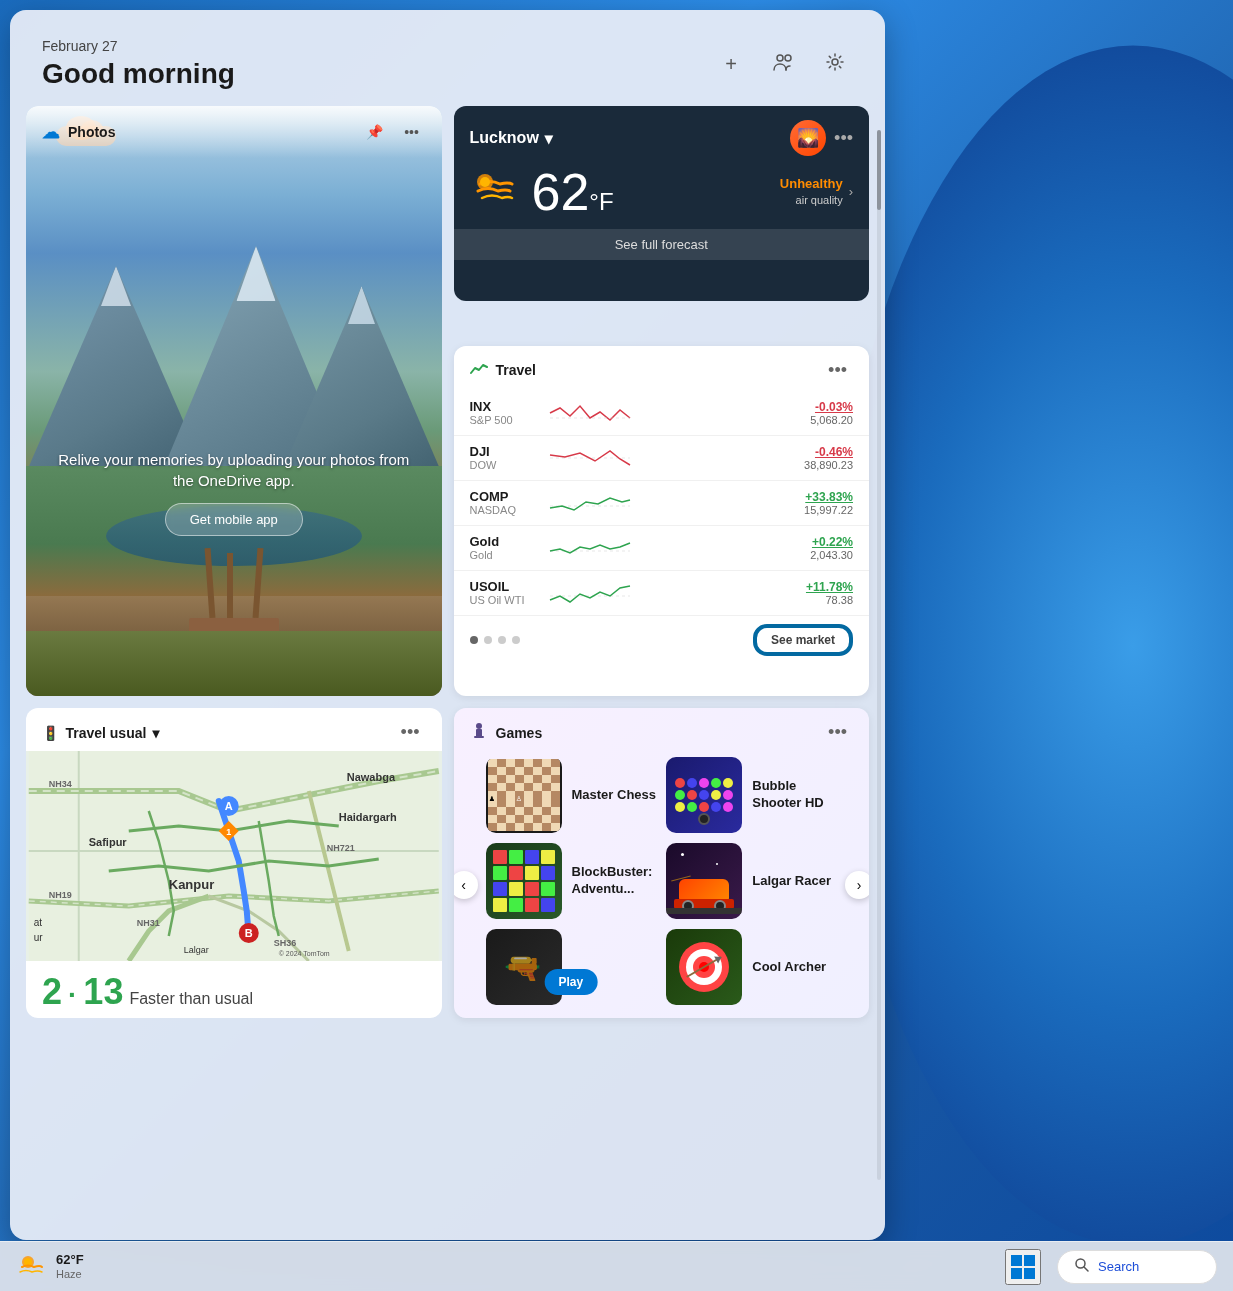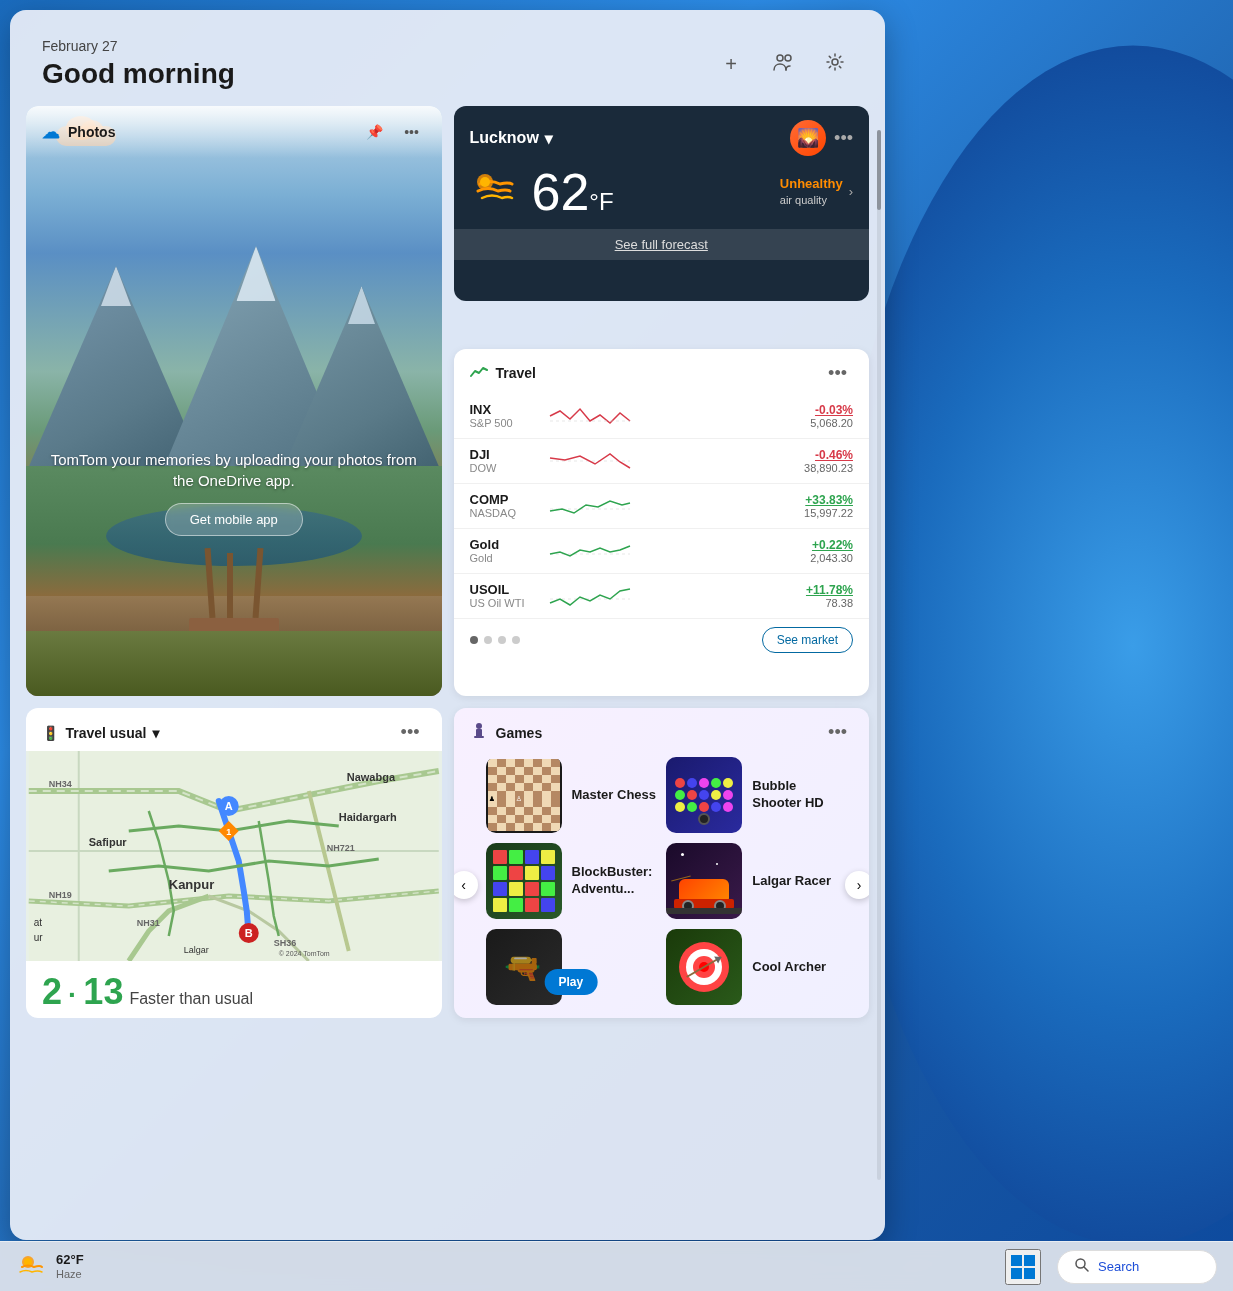--- a/index.html
+++ b/index.html
@@ -234,33 +234,32 @@
     .weather-unit { font-size: 24px; }
     .weather-aqi {
       margin-left: auto;
       display: flex;
       align-items: center;
       gap: 6px;
       font-size: 13px;
       color: #ddd;
       cursor: pointer;
     }
-    .weather-aqi-text { text-align: left; line-height: 1.3; }
+    .weather-aqi-text { text-align: right; line-height: 1.3; }
     .weather-aqi-status { color: #ff8c00; font-weight: 600; }
     .weather-see-forecast {
       display: block;
       text-align: center;
       background: rgba(255,255,255,0.12);
       border: none;
       color: #ddd;
       padding: 8px;
       cursor: pointer;
       font-size: 13px;
       width: 100%;
-      text-decoration: underline;
     }
     .forecast-avatar {
       width: 36px; height: 36px;
       border-radius: 50%;
       background: linear-gradient(135deg, #ff6b35, #ff4500);
       overflow: hidden;
       display: flex;
       align-items: center;
       justify-content: center;
       font-size: 18px;
@@ -298,26 +297,27 @@
     }
     .market-dots { display: flex; gap: 6px; }
     .market-dot {
       width: 8px; height: 8px;
       border-radius: 50%;
       background: #ccc;
     }
     .market-dot.active { background: #666; }
     .see-market-btn {
       background: none;
-      border: 1px solid #0369a1;
+      border: 4px solid #0369a1;
       padding: 5px 14px;
       border-radius: 14px;
       font-size: 12px;
       cursor: pointer;
-      color: #0369a1;
+      color: #404040;
+      font-weight: bold;
     }
 
     
     .travel-widget {
       grid-column: 1;
       grid-row: 3;
       height: 310px;
       background: white;
       border-radius: 12px;
       overflow: hidden;
@@ -600,21 +600,21 @@
         <div style="position:absolute;bottom:0;left:0;right:0;height:65px;background:linear-gradient(180deg,#6a7a40 0%,#5a6a30 50%,#4a5a20 100%);"></div>
 
         <div style="position:absolute;top:20px;left:30px;">
           <div style="width:60px;height:20px;background:rgba(255,200,150,0.6);border-radius:10px;position:relative;">
             <div style="position:absolute;top:-10px;left:10px;width:30px;height:24px;background:rgba(255,200,150,0.7);border-radius:50%;"></div>
             <div style="position:absolute;top:-6px;left:25px;width:22px;height:18px;background:rgba(255,200,150,0.65);border-radius:50%;"></div>
           </div>
         </div>
 
         <div class="photos-overlay-text">
-          <p>TomTom your memories by uploading your photos from the OneDrive app.</p>
+          <p>Relive your memories by uploading your photos from the OneDrive app.</p>
           <button class="get-app-btn">
             <span>Get mobile app</span>
           </button>
         </div>
       </div>
     </div>
 
     <div class="weather-widget">
       <div class="weather-header">
         <div class="weather-location">

